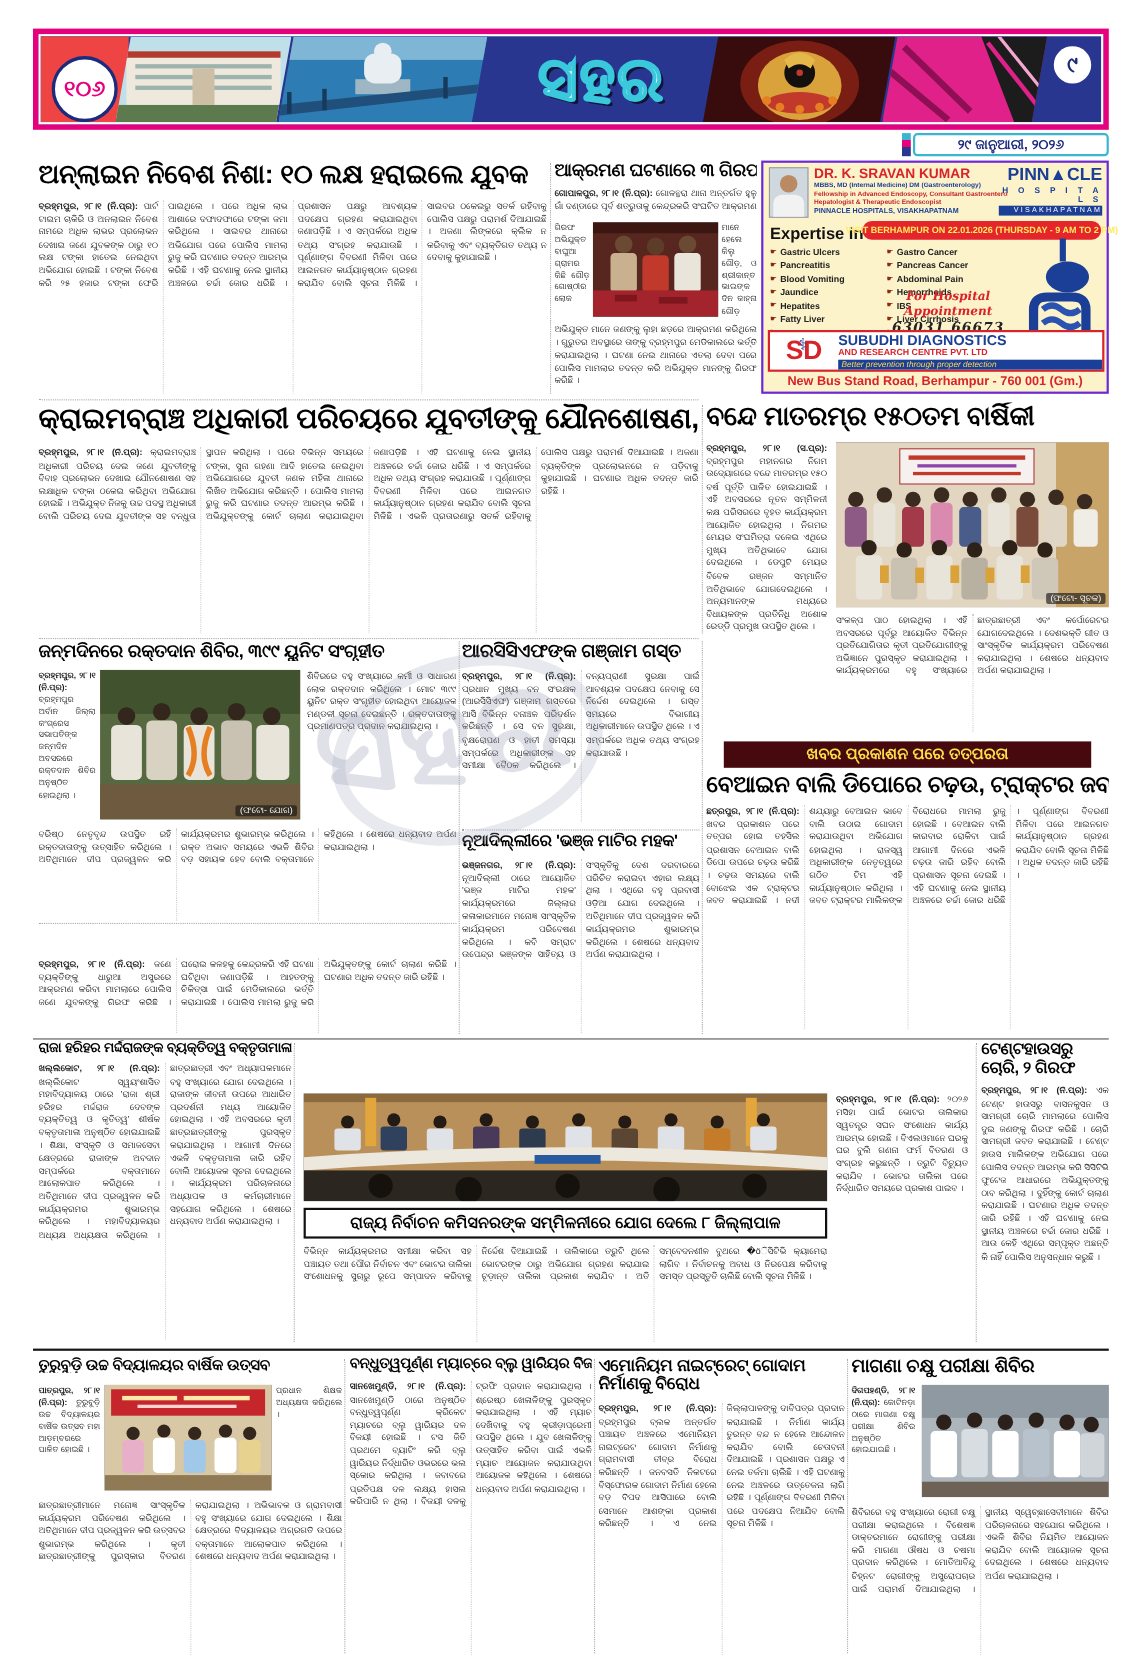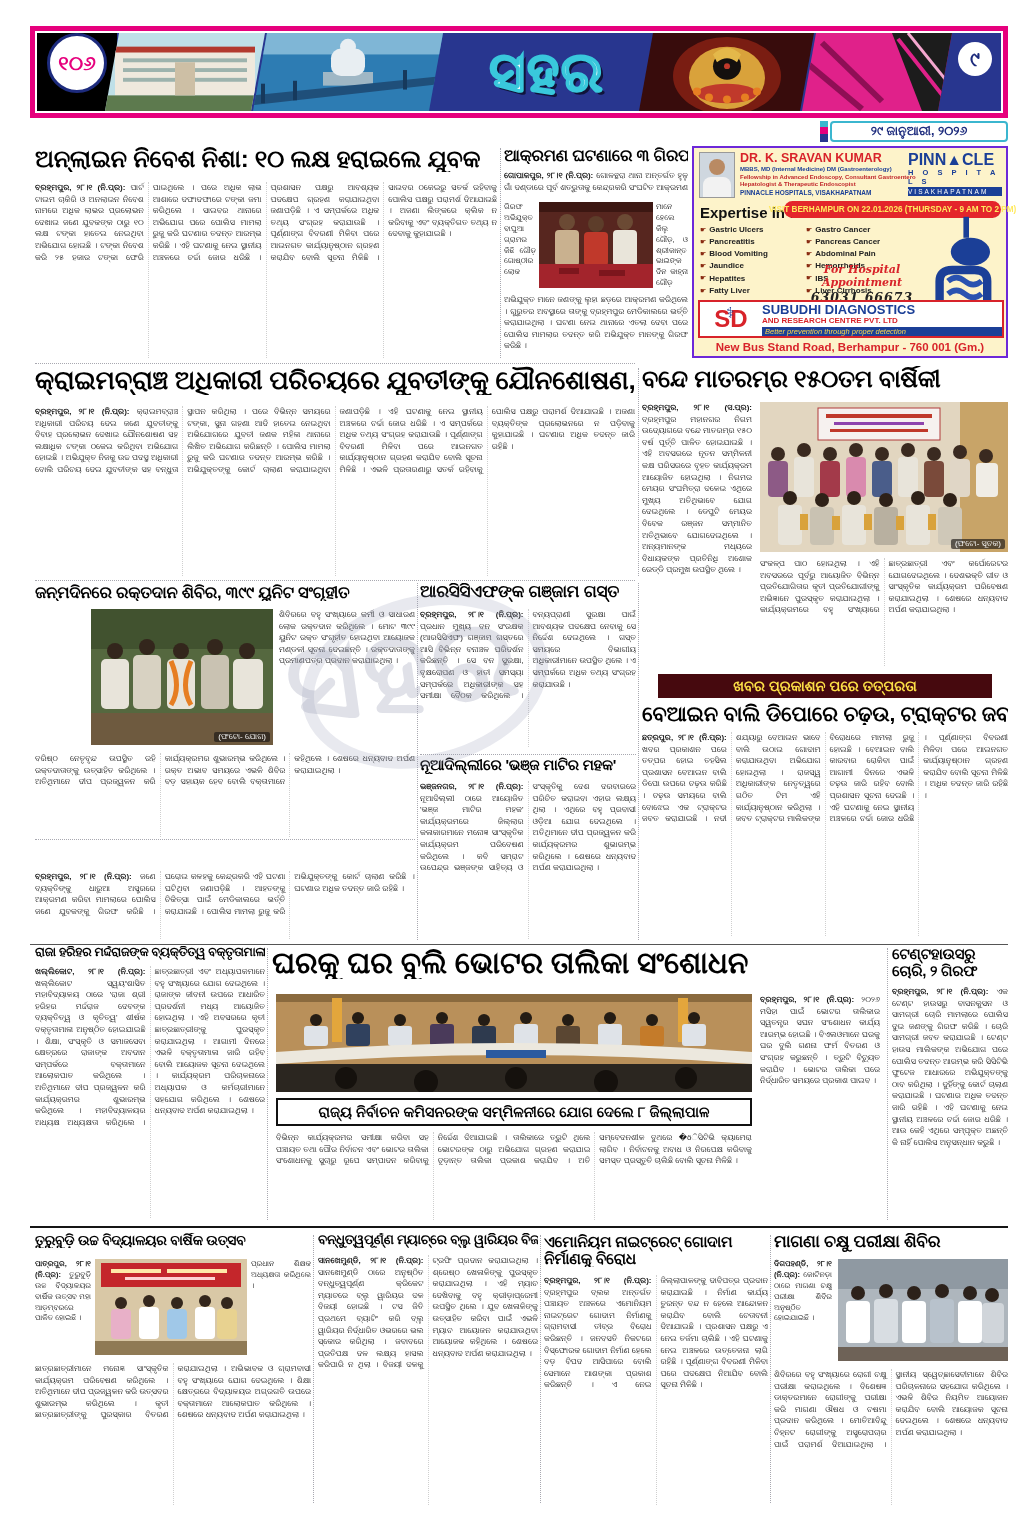--- a/index.html
+++ b/index.html
@@ -14,42 +14,42 @@
   .dl {font-weight:700}
   .sepv {position:absolute;width:0;border-left:1px dotted #a8a8b0}
   .seph {position:absolute;height:0;border-top:1px dotted #a8a8b0}
   .rule {position:absolute;background:#151515}
   .ph {position:absolute;overflow:hidden;background:#8a857d}
   .ph svg {display:block;width:100%;height:100%}
   .chip {position:absolute;right:3px;bottom:3px;background:rgba(25,22,20,.65);color:#fff;font-size:8px;padding:0 4px;border-radius:2px;white-space:nowrap}
   
   .mast {position:absolute;left:30px;top:26px;width:978px;height:92px;background:#e6007d;padding:5px}
   .mastin {position:relative;width:100%;height:100%;background:#28368f;border:2px solid #fff;display:flex;overflow:hidden}
-  .mlogo {width:80px;background:#000000;display:flex;align-items:flex-start;justify-content:center;flex:none}
+  .mlogo {width:80px;background:#ef4444;display:flex;align-items:flex-end;justify-content:center;flex:none}
   .mbadge {width:60px;height:60px;background:#fff;border:3px solid #1d2b7d;border-radius:50%;display:flex;flex-direction:column;align-items:center;justify-content:center;color:#e6007d;font-weight:700;font-size:20px;line-height:1}
   .mph {flex:none;height:100%;position:relative;overflow:hidden;margin-left:-12px;
         clip-path:polygon(14px 0,100% 0,calc(100% - 14px) 100%,0 100%)}
   .mph svg {display:block;width:100%;height:100%}
   .mtitle {flex:none;width:208px;display:flex;align-items:center;justify-content:center;
            font-size:55px;font-weight:700;color:#ffffff;-webkit-text-stroke:2px #39c8dc;
            text-shadow:3px 3px 0 #10143a;letter-spacing:2px}
   .pgnum {position:absolute;right:9px;top:9px;width:34px;height:34px;border-radius:50%;background:#fff;
           color:#1d2b7d;font-weight:700;font-size:20px;display:flex;align-items:center;justify-content:center}
   .datebox {position:absolute;left:830px;top:121px;width:178px;height:21px;background:#fff;border:2px solid #3bb6cf;
             border-radius:4px;color:#1d2b7d;font-weight:700;font-size:12.5px;display:flex;align-items:center;justify-content:center}
   .datebars {position:absolute;left:820px;top:121px;width:8px;height:21px;background:linear-gradient(#3bb6cf 0 30%,#e6007d 30% 60%,#28368f 60% 100%)}
   
   .ad {position:absolute;left:692px;top:146px;width:316px;height:212px;background:#fdf3ca;border:2px solid #6d28d9}
   .ad .docph {position:absolute;left:5px;top:4px;width:36px;height:46px;background:#cfd7df;overflow:hidden;border:1px solid #999}
   .ad .head {position:absolute;left:9px;top:6px;width:16px;height:16px;border-radius:50%;background:#b98a63}
   .ad .shold {position:absolute;left:3px;top:24px;width:28px;height:22px;border-radius:8px 8px 0 0;background:#f2f2f2}
   .adname {position:absolute;left:46px;top:3px;width:172px;color:#d8232a;font-weight:700;font-size:12.5px;white-space:nowrap}
   .adq {position:absolute;left:46px;width:176px;color:#1b3f97;font-weight:700;font-size:6px;line-height:1.25;white-space:nowrap;overflow:hidden}
   .adq.r {color:#c0262b}
-  .brand {position:absolute;right:4px;top:4px;width:94px;text-align:left}
+  .brand {position:absolute;right:4px;top:4px;width:94px;text-align:right}
   .brand .b1 {color:#1b3f97;font-weight:700;font-size:16px;letter-spacing:0;line-height:1}
   .brand .b2 {color:#1b3f97;font-weight:700;font-size:7.5px;letter-spacing:3.5px}
   .brand .b3 {background:#1b3f97;color:#fff;font-size:6.5px;letter-spacing:2px;padding:1px 0;margin-top:1px}
   .explbl {position:absolute;left:6px;top:56px;font-weight:700;font-size:15px;color:#111}
   .visit {position:absolute;left:90px;top:53px;right:5px;height:17px;background:#e4252b;border-radius:10px;
           color:#ffe95e;font-weight:700;font-size:8.2px;display:flex;align-items:center;justify-content:center;white-space:nowrap}
   .bul {position:absolute;top:76px;width:104px;font-size:8px;color:#222;font-weight:700;line-height:1.52}
   .bul .row {display:flex;gap:3px;align-items:center;white-space:nowrap}
   .pt {color:#8a2b12;font-size:7px}
   .appt {position:absolute;right:92px;top:116px;width:104px;text-align:center;color:#d8232a;
@@ -365,20 +365,23 @@
       </svg>
       <span class="chip">(ଫଟୋ- ସୂଚକ)</span>
     </div>
     <div class="bd" style="left:118px;top:192px;width:248px;height:108px;column-count:2">
       <span>ସଂକଳ୍ପ ପାଠ ହୋଇଥିଲା । ଏହି ଅବସରରେ ପୂର୍ବରୁ ଆୟୋଜିତ ବିଭିନ୍ନ ପ୍ରତିଯୋଗିତାର କୃତୀ ପ୍ରତିଯୋଗୀଙ୍କୁ ଅଭିଜ୍ଞାନେ ପୁରସ୍କୃତ କରାଯାଇଥିଲା । କାର୍ଯ୍ୟକ୍ରମରେ ବହୁ ସଂଖ୍ୟାରେ ଛାତ୍ରଛାତ୍ରୀ ଏବଂ କର୍ପୋରେଟର ଯୋଗଦେଇଥିଲେ । ଦେଶଭକ୍ତି ଗୀତ ଓ ସାଂସ୍କୃତିକ କାର୍ଯ୍ୟକ୍ରମ ପରିବେଷଣ କରାଯାଇଥିଲା । ଶେଷରେ ଧନ୍ୟବାଦ ଅର୍ପଣ କରାଯାଇଥିଲା ।</span>
     </div>
   </section>
 
   <section class="art" style="left:35px;top:583px;width:380px;height:256px">
     <h1 class="hl" style="font-size:16.5px">ଜନ୍ମଦିନରେ ରକ୍ତଦାନ ଶିବିର, ୩୯୯ ୟୁନିଟ ସଂଗୃହୀତ</h1>
+    <div class="bd" style="left:0;top:26px;width:52px;height:140px;font-size:7.5px">
+      <b class="dl">ବ୍ରହ୍ମପୁର, ୨୮।୧ (ନି.ପ୍ର):</b> <span>ବ୍ରହ୍ମପୁର ଅର୍ବାନ ଜିଲ୍ଲା କଂଗ୍ରେସ ସଭାପତିଙ୍କ ଜନ୍ମଦିନ ଅବସରରେ ରକ୍ତଦାନ ଶିବିର ଅନୁଷ୍ଠିତ ହୋଇଥିଲା ।</span>
+    </div>
     <div class="ph" style="left:56px;top:26px;width:182px;height:136px">
       <svg viewBox="0 0 182 136" preserveAspectRatio="none">
         <rect width="182" height="136" fill="#55683f"></rect>
         <rect y="0" width="182" height="40" fill="#41522f"></rect>
         <g fill="#33261c">
           <circle cx="24" cy="42" r="8"></circle>
             <circle cx="56" cy="38" r="8"></circle>
             <circle cx="90" cy="42" r="8"></circle>
             <circle cx="124" cy="38" r="8"></circle>
             <circle cx="156" cy="42" r="8"></circle>
@@ -431,21 +434,20 @@
   </section>
 
   <section class="art" style="left:35px;top:946px;width:230px;height:276px">
     <h1 class="hl" style="font-size:12.5px">ରାଜା ହରିହର ମର୍ଦ୍ଦରାଜଙ୍କ ବ୍ୟକ୍ତିତ୍ୱ ବକ୍ତୃତାମାଳା</h1>
     <div class="bd" style="left:0;top:20px;width:230px;height:252px;column-count:2">
       <b class="dl">ଖଲ୍ଲିକୋଟ, ୨୮।୧ (ନି.ପ୍ର):</b> <span>ଖଲ୍ଲିକୋଟ ସ୍ୱୟଂଶାସିତ ମହାବିଦ୍ୟାଳୟ ଠାରେ 'ରାଜା ଶ୍ରୀ ହରିହର ମର୍ଦ୍ଦରାଜ ଦେବଙ୍କ ବ୍ୟକ୍ତିତ୍ୱ ଓ କୃତିତ୍ୱ' ଶୀର୍ଷକ ବକ୍ତୃତାମାଳା ଅନୁଷ୍ଠିତ ହୋଇଯାଇଛି । ଶିକ୍ଷା, ସଂସ୍କୃତି ଓ ସମାଜସେବା କ୍ଷେତ୍ରରେ ରାଜାଙ୍କ ଅବଦାନ ସମ୍ପର୍କରେ ବକ୍ତାମାନେ ଆଲୋକପାତ କରିଥିଲେ । ଅତିଥିମାନେ ଦୀପ ପ୍ରଜ୍ୱଳନ କରି କାର୍ଯ୍ୟକ୍ରମର ଶୁଭାରମ୍ଭ କରିଥିଲେ । ମହାବିଦ୍ୟାଳୟର ଅଧ୍ୟକ୍ଷ ଅଧ୍ୟକ୍ଷତା କରିଥିଲେ । ଛାତ୍ରଛାତ୍ରୀ ଏବଂ ଅଧ୍ୟାପକମାନେ ବହୁ ସଂଖ୍ୟାରେ ଯୋଗ ଦେଇଥିଲେ । ରାଜାଙ୍କ ଜୀବନୀ ଉପରେ ଆଧାରିତ ପ୍ରଦର୍ଶନୀ ମଧ୍ୟ ଆୟୋଜିତ ହୋଇଥିଲା । ଏହି ଅବସରରେ କୃତୀ ଛାତ୍ରଛାତ୍ରୀଙ୍କୁ ପୁରସ୍କୃତ କରାଯାଇଥିଲା । ଆଗାମୀ ଦିନରେ ଏଭଳି ବକ୍ତୃତାମାଳା ଜାରି ରହିବ ବୋଲି ଆୟୋଜକ ସୂଚନା ଦେଇଥିଲେ । କାର୍ଯ୍ୟକ୍ରମ ପରିଚାଳନାରେ ଅଧ୍ୟାପକ ଓ କର୍ମଚାରୀମାନେ ସହଯୋଗ କରିଥିଲେ । ଶେଷରେ ଧନ୍ୟବାଦ ଅର୍ପଣ କରାଯାଇଥିଲା ।</span>
     </div>
   </section>
 
   <section class="art" style="left:272px;top:946px;width:612px;height:278px">
-    <h1 class="hl" style="font-size:30px">ଘରକୁ ଘର ବୁଲି ଭୋଟର ତାଲିକା ସଂଶୋଧନ</h1>
     <div class="ph" style="left:4px;top:48px;width:476px;height:98px">
       <svg viewBox="0 0 476 98" preserveAspectRatio="none">
         <rect width="476" height="98" fill="#b9905a"></rect>
         <rect x="0" y="0" width="476" height="8" fill="#8a6a3e"></rect>
         <rect x="56" y="4" width="10" height="44" fill="#e3a63c"></rect>
           <rect x="402" y="4" width="10" height="44" fill="#e3a63c"></rect>
         <g fill="#241c14">
           <circle cx="40" cy="26" r="6"></circle>
             <circle cx="82" cy="24" r="6"></circle>
             <circle cx="124" cy="26" r="6"></circle>

